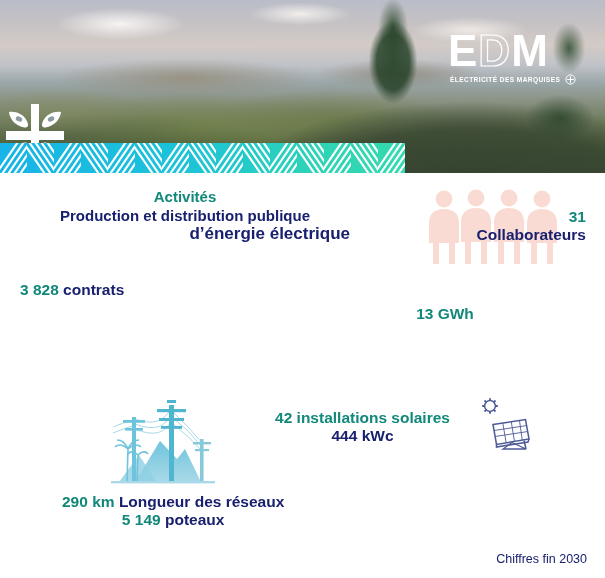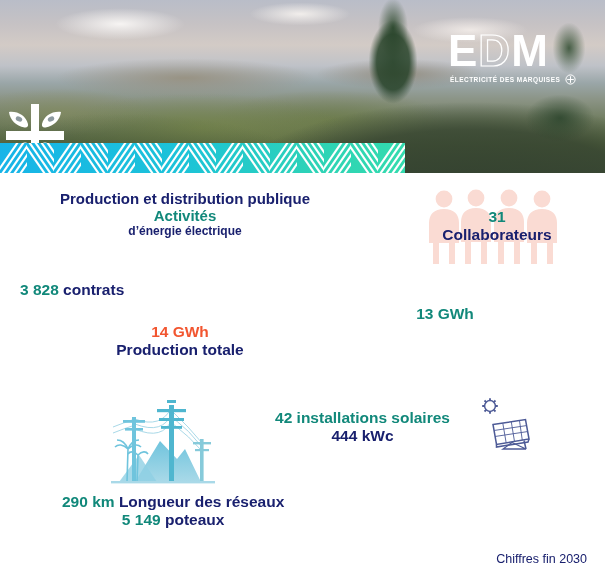--- a/index.html
+++ b/index.html
@@ -122,31 +122,31 @@
   .teal  { color: #11887a; }
   .navy  { color: #19206e; }
   .orange{ color: #f2552f; }
 
   .big   { font-size: 15.5px; font-weight: bold; }
 
   
   .s-activites { left: 20px; top: 15px; width: 330px; text-align: center; }
   .s-activites .l1 { font-size: 15px; font-weight: bold; }
   .s-activites .l2 { font-size: 15px; font-weight: bold; margin-top: 2px; }
-  .s-activites .l3 { font-size: 12px; font-weight: bold; }
+  .s-activites .l3 { font-size: 17px; font-weight: bold; text-align: right; }
 
   
   .s-contrats { left: 20px; top: 108px; width: 330px; text-align: left; }
 
   
   .s-collab { left: 408px; top: 15px; width: 178px; height: 76px; }
   .people { position: absolute; left: 0; top: 0; width: 178px; height: 76px; }
   .collab-text {
     position: absolute; left: 0; top: 20px; width: 178px;
-    text-align: center;
+    text-align: right;
   }
 
   
   .s-prod { left: 60px; top: 150px; width: 240px; text-align: center; }
 
   
   .s-ventes { left: 340px; top: 132px; width: 210px; text-align: center; }
 
   
   .s-solaire { left: 255px; top: 236px; width: 215px; text-align: center; }
@@ -249,22 +249,22 @@
         <circle cx="5.5" cy="5.5" r="4.6" fill="none" stroke="#ffffff" stroke-width="1"></circle>
         <path d="M5.5 2.2v6.6M2.2 5.5h6.6" stroke="#ffffff" stroke-width="1"></path>
       </svg>
     </div>
   </div>
 </div>
 
 <div class="content">
 
   <div class="stat s-activites">
+    <div class="line l1 teal">Activités</div>
     <div class="line l2 navy">Production et distribution publique</div>
-    <div class="line l1 teal">Activités</div>
     <div class="line l3 navy">d’énergie électrique</div>
   </div>
 
   <div class="stat s-contrats">
     <div class="line"><span class="big teal">3 828</span><span class="big navy">&nbsp;</span><span class="big navy">contrats</span></div>
   </div>
 
   <div class="stat s-collab">
     <svg class="people" viewBox="0 0 178 76">
       <g fill="#fadbd3">
@@ -277,24 +277,20 @@
         <circle cx="134" cy="11" r="8.4"></circle>
         <path d="M134 21c-10 0-15 5.5-15 14v20h4v21h6V55h10v21h6V55h4V35c0-8.5-5-14-15-14z"></path>
       </g>
     </svg>
     <div class="collab-text">
       <div class="line big teal">31</div>
       <div class="line big navy">Collaborateurs</div>
     </div>
   </div>
 
-  <div class="stat s-prod">
-    <div class="line big orange">14 GWh</div>
-    <div class="line big navy">Production totale</div>
-  </div>
 
   <div class="stat s-ventes">
     <div class="line big teal">13 GWh</div>
   </div>
 
   <div class="stat s-solaire">
     <div class="line big teal">42 installations  solaires</div>
     <div class="line big navy">444 kWc</div>
   </div>
 

